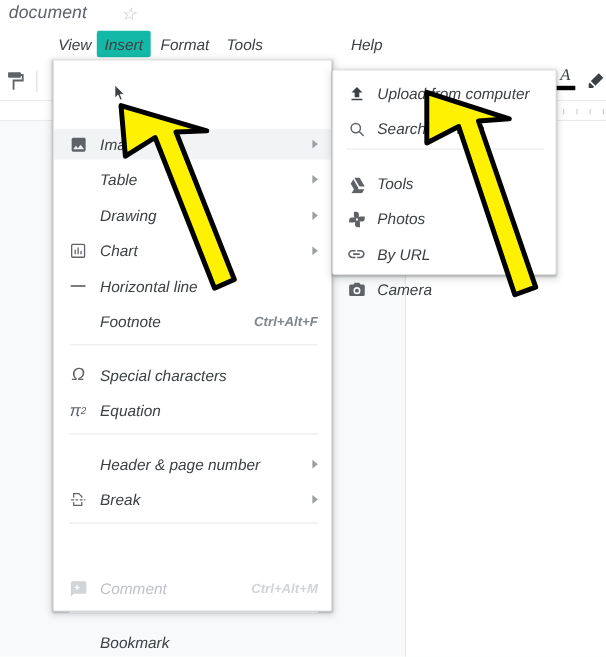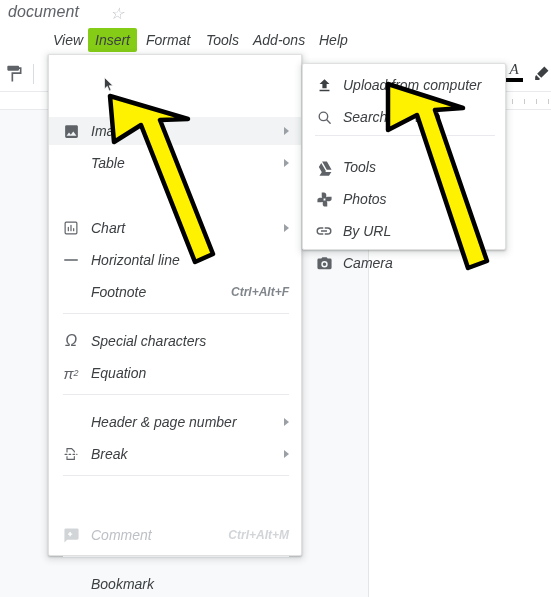--- a/index.html
+++ b/index.html
@@ -46,21 +46,21 @@
   .menu-item {
     position: absolute; top: 0;
     height: 24px; line-height: 24px;
     padding: 0 7px;
     font-size: 14px;
     color: #3c4043;
     white-space: nowrap;
     border-radius: 2px;
   }
   .menu-item.active {
-    background: #84cc16;
+    background: #14b8a6;
   }
 
   
   .toolbar {
     position: absolute; left: 0; top: 56px;
     width: 551px; height: 36px;
     background: #ffffff;
     border-bottom: 1px solid #e8eaed;
   }
   .tb-icon {
@@ -205,21 +205,20 @@
   <div class="titlebar">
     <div class="doc-title">document</div>
     <div class="star-icon">☆</div>
   </div>
 
   <div class="menubar">
     <div class="menu-item" style="left:8px">View</div>
     <div class="menu-item active" style="left:50px">Insert</div>
     <div class="menu-item" style="left:101px">Format</div>
     <div class="menu-item" style="left:161px">Tools</div>
-    <div class="menu-item" style="left:208px">Add-ons</div>
     <div class="menu-item" style="left:274px">Help</div>
   </div>
 
   <div class="toolbar">
 
     <div class="tb-icon" style="left:4px">
       <svg viewBox="0 0 24 24" width="20" height="20" fill="#5f6368" aria-hidden="true">
         <path d="M18 4V3c0-.55-.45-1-1-1H5c-.55 0-1 .45-1 1v4c0 .55.45 1 1 1h12c.55 0 1-.45 1-1V6h1v4H9v11h2v-9h10V4h-3z"></path>
       </svg>
     </div>
@@ -261,20 +260,24 @@
       </span>
       <span class="mlabel">Image</span>
       <span class="marrow"></span>
     </div>
 
     <div class="mrow" style="top:94px">
       <span class="mlabel">Table</span>
       <span class="marrow"></span>
     </div>
 
+    <div class="mrow" style="top:127px">
+      <span class="mlabel">Drawing</span>
+      <span class="marrow"></span>
+    </div>
 
     <div class="mrow" style="top:191px">
       <span class="micon">
         <svg viewBox="0 0 24 24" width="18" height="18">
             <rect x="3" y="11" width="18" height="2" fill="#5f6368"></rect>
           </svg>
       </span>
       <span class="mlabel">Horizontal line</span>
     </div>
 

